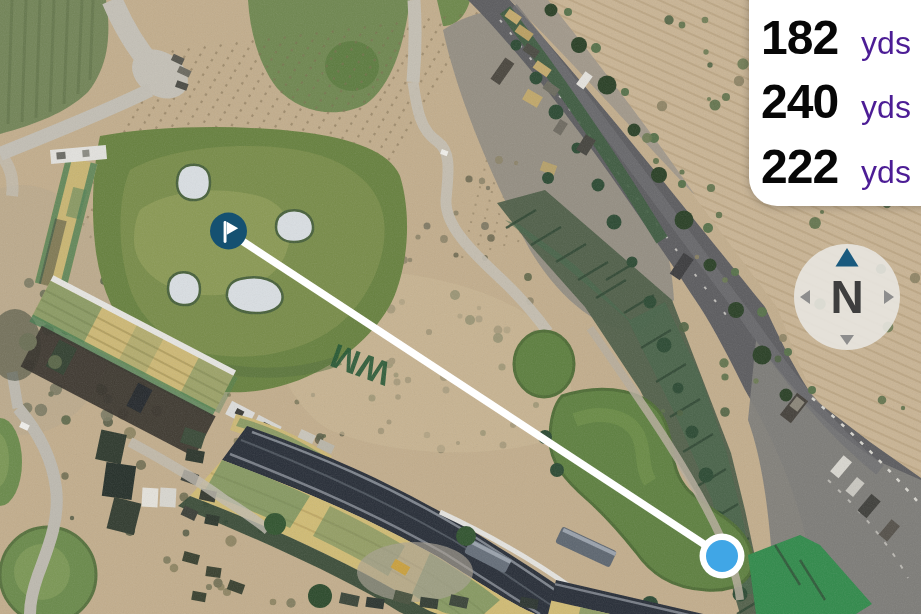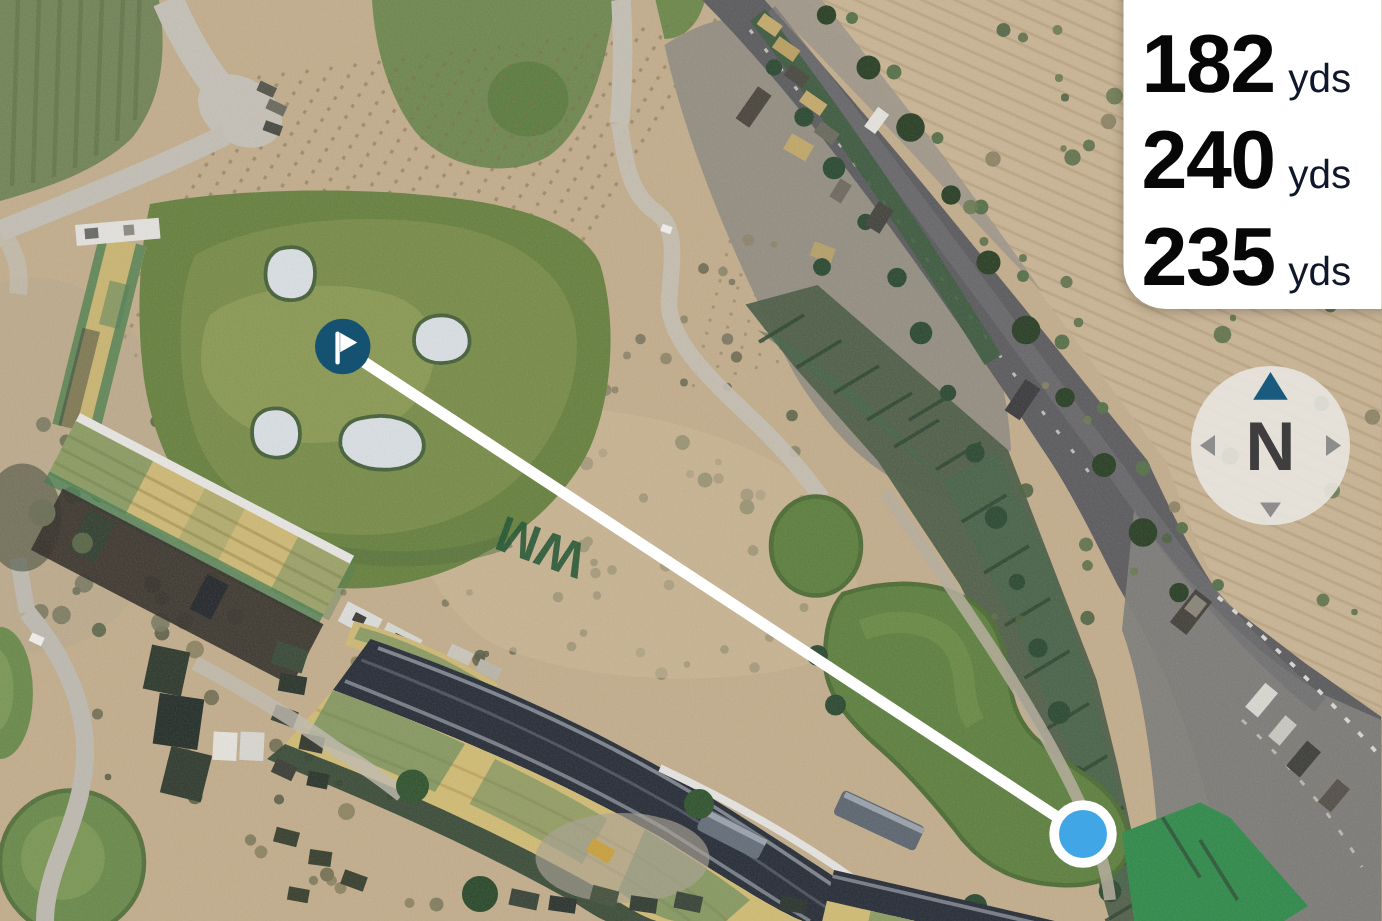--- a/index.html
+++ b/index.html
@@ -1,19 +1,19 @@
 <!DOCTYPE html>
 <html><head><meta charset="utf-8">
 <style>
 html,body{margin:0;padding:0;background:#c2ad8c;}
 #stage{position:relative;width:921px;height:614px;overflow:hidden;font-family:"Liberation Sans",sans-serif;}
 #card{position:absolute;left:749px;top:-30px;width:210px;height:236px;background:#fff;border-radius:28px;box-shadow:0 1px 8px rgba(0,0,0,.25);}
 .row{position:absolute;left:761px;white-space:nowrap;}
-.num{font-weight:700;font-size:55px;color:#070707;letter-spacing:-1px;}
-.yds{font-size:27px;color:#0f172a;margin-left:9px;}
+.num{font-weight:700;font-size:48px;color:#070707;letter-spacing:-1px;}
+.yds{font-size:32px;color:#4c1d95;margin-left:23px;}
 </style></head>
 <body>
 <div id="stage">
 <svg width="921" height="614" viewBox="0 0 921 614">
 <defs>
 <pattern id="stria" width="10" height="9" patternUnits="userSpaceOnUse" patternTransform="rotate(24)">
   <rect width="10" height="9" fill="#c9b494"></rect>
   <line x1="0" y1="2" x2="10" y2="2" stroke="#b09a77" stroke-width="1.8" opacity="0.6"></line>
 </pattern>
 <filter id="nz" x="0" y="0" width="100%" height="100%">
@@ -612,13 +612,13 @@
 <path d="M884,290 L884,304 L894,297 Z" fill="#8d8d8d"></path>
 </svg>
 
 
 <div id="card"></div>
 
 <div class="row" style="top:10px;"><span class="num">182</span><span class="yds">yds</span></div>
 
 <div class="row" style="top:74px;"><span class="num">240</span><span class="yds">yds</span></div>
 
-<div class="row" style="top:139px;"><span class="num">235</span><span class="yds">yds</span></div>
+<div class="row" style="top:139px;"><span class="num">222</span><span class="yds">yds</span></div>
 </div>
 </body></html>

